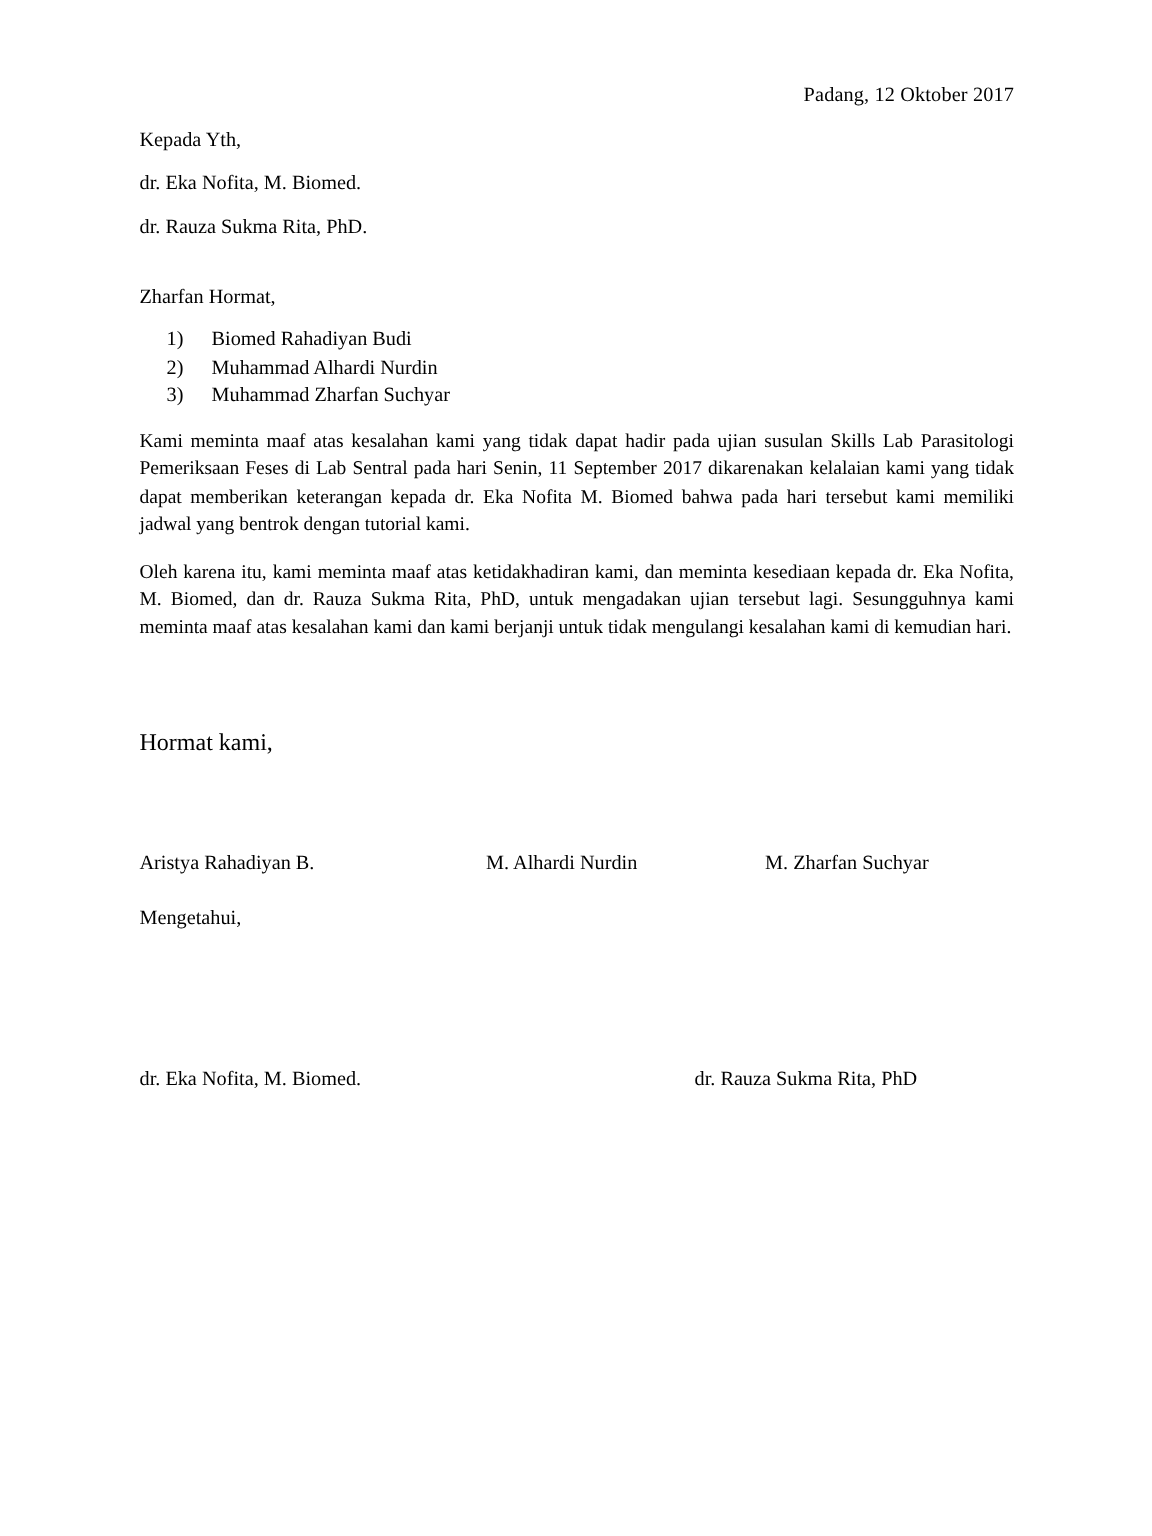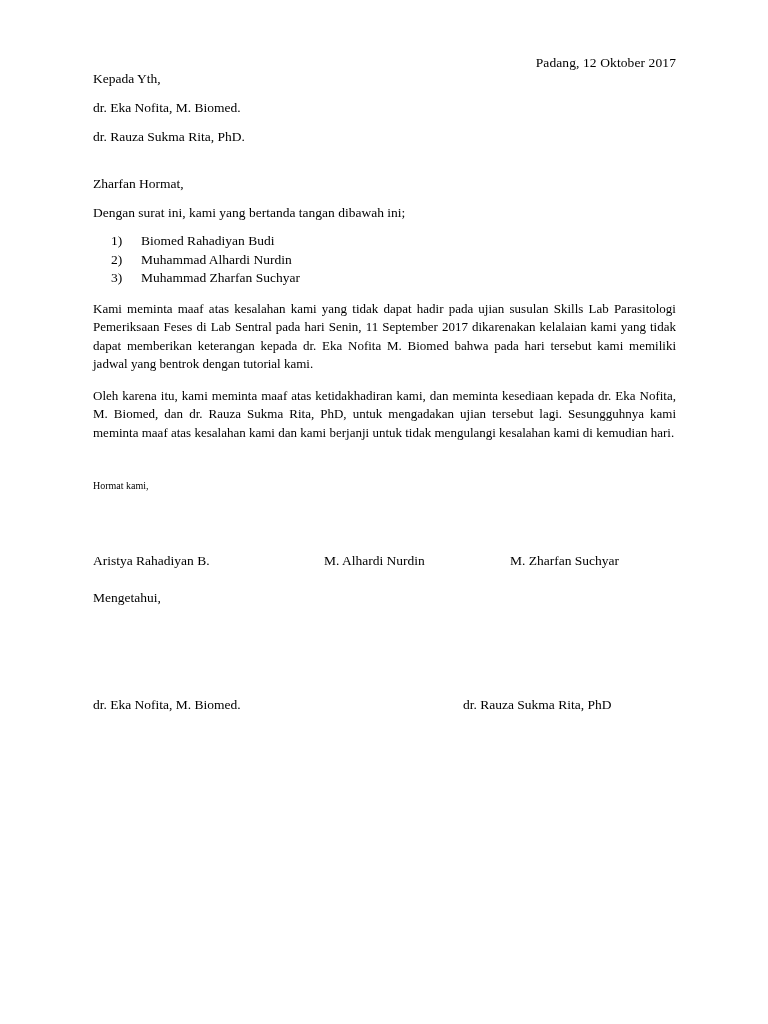--- a/index.html
+++ b/index.html
@@ -28,20 +28,21 @@
     top: 0;
     width: 583px;
   }
   .date-line {
     text-align: right;
     font-size: 13.5px;
     margin-top: 55px;
     letter-spacing: 0.1px;
   }
   .addressee-block {
+    margin-top: 14px;
   }
   .addressee-line {
     font-size: 13.5px;
     margin-bottom: 13px;
   }
   .salutation {
     font-size: 13.5px;
     margin-top: 31px;
   }
   .intro {
@@ -69,22 +70,22 @@
   .para {
     font-size: 13px;
     text-align: justify;
     line-height: 1.42;
     margin-top: 14px;
   }
   .para.p2 {
     margin-top: 12px;
   }
   .closing {
-    font-size: 10px;
-    margin-top: 38px;
+    font-size: 16px;
+    margin-top: 60px;
   }
   .sign-row {
     margin-top: 62px;
     font-size: 13.5px;
     position: relative;
     height: 20px;
   }
   .sign-row .s1 { position: absolute; left: 0px; }
   .sign-row .s2 { position: absolute; left: 231px; }
   .sign-row .s3 { position: absolute; left: 417px; }
@@ -110,21 +111,20 @@
     <div class="date-line">Padang, 12 Oktober 2017</div>
 
     <div class="addressee-block">
       <div class="addressee-line">Kepada Yth,</div>
       <div class="addressee-line">dr. Eka Nofita, M. Biomed.</div>
       <div class="addressee-line">dr. Rauza Sukma Rita, PhD.</div>
     </div>
 
     <div class="salutation">Zharfan Hormat,</div>
 
-    <div class="intro">Dengan surat ini, kami yang bertanda tangan dibawah ini;</div>
 
     <ol class="names">
       <li>
         <span class="num">1)</span>
         <span>Biomed Rahadiyan Budi</span>
       </li>
       <li>
         <span class="num">2)</span>
         <span>Muhammad Alhardi Nurdin</span>
       </li>

